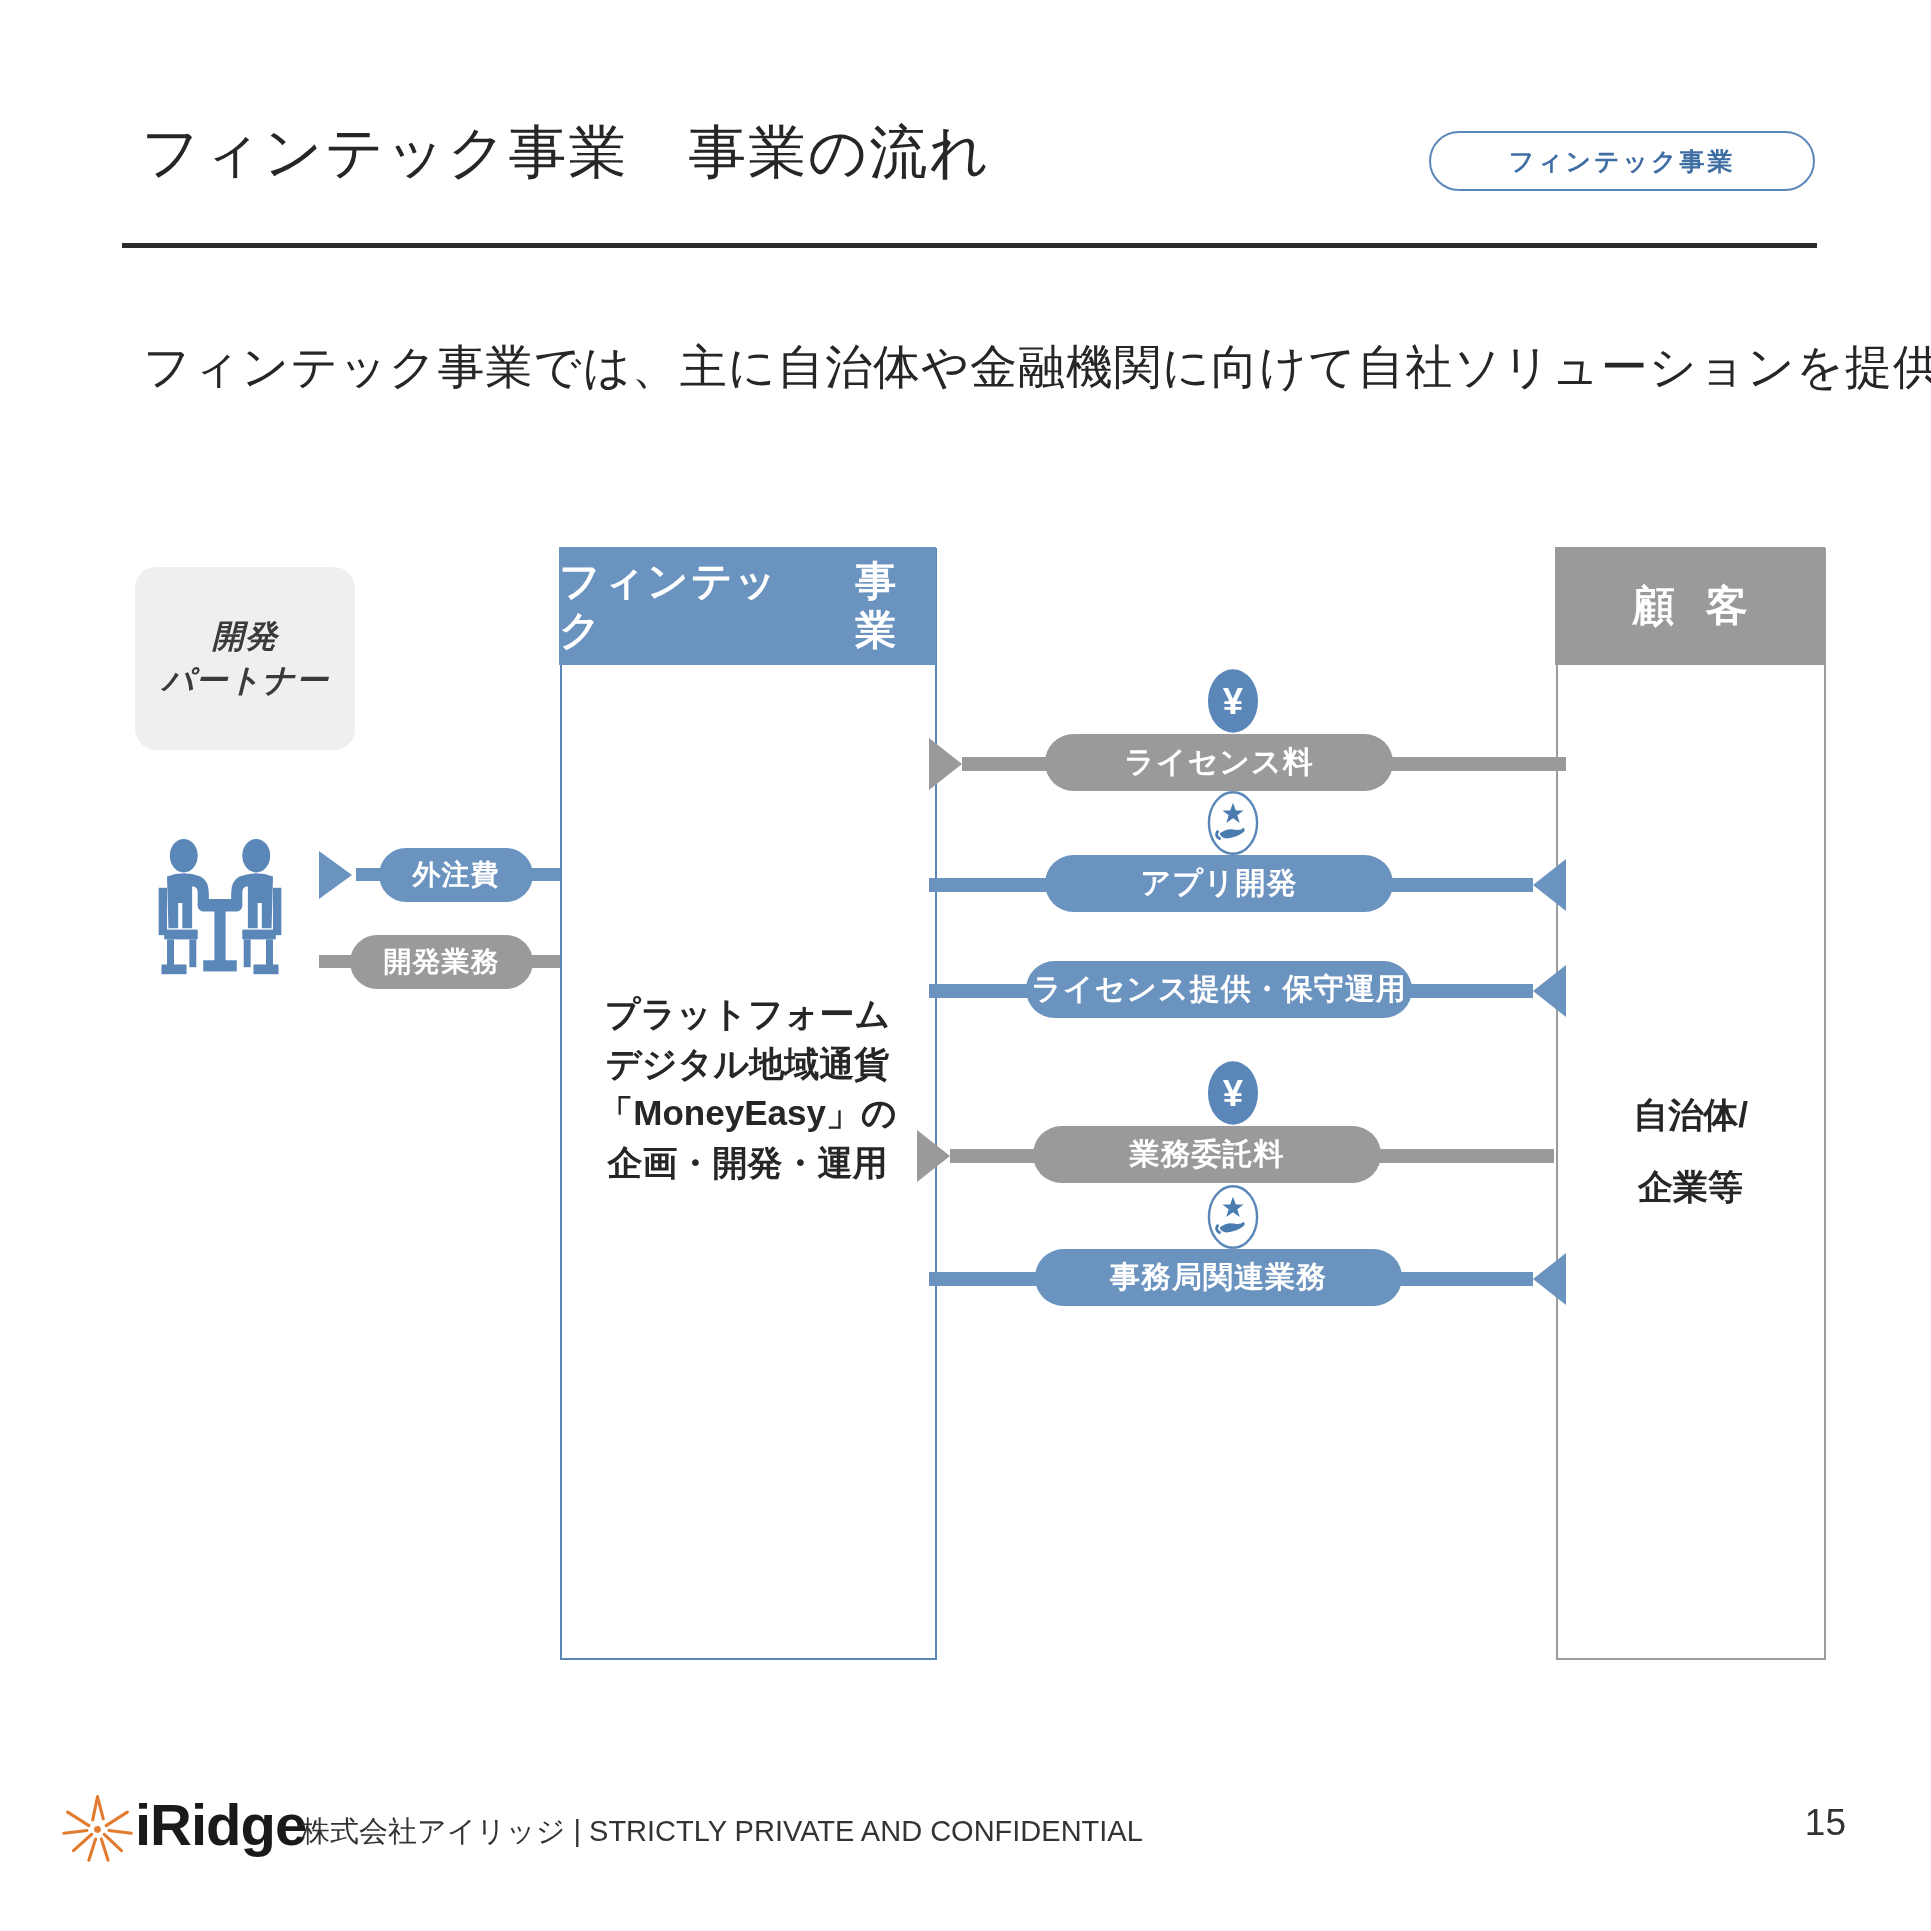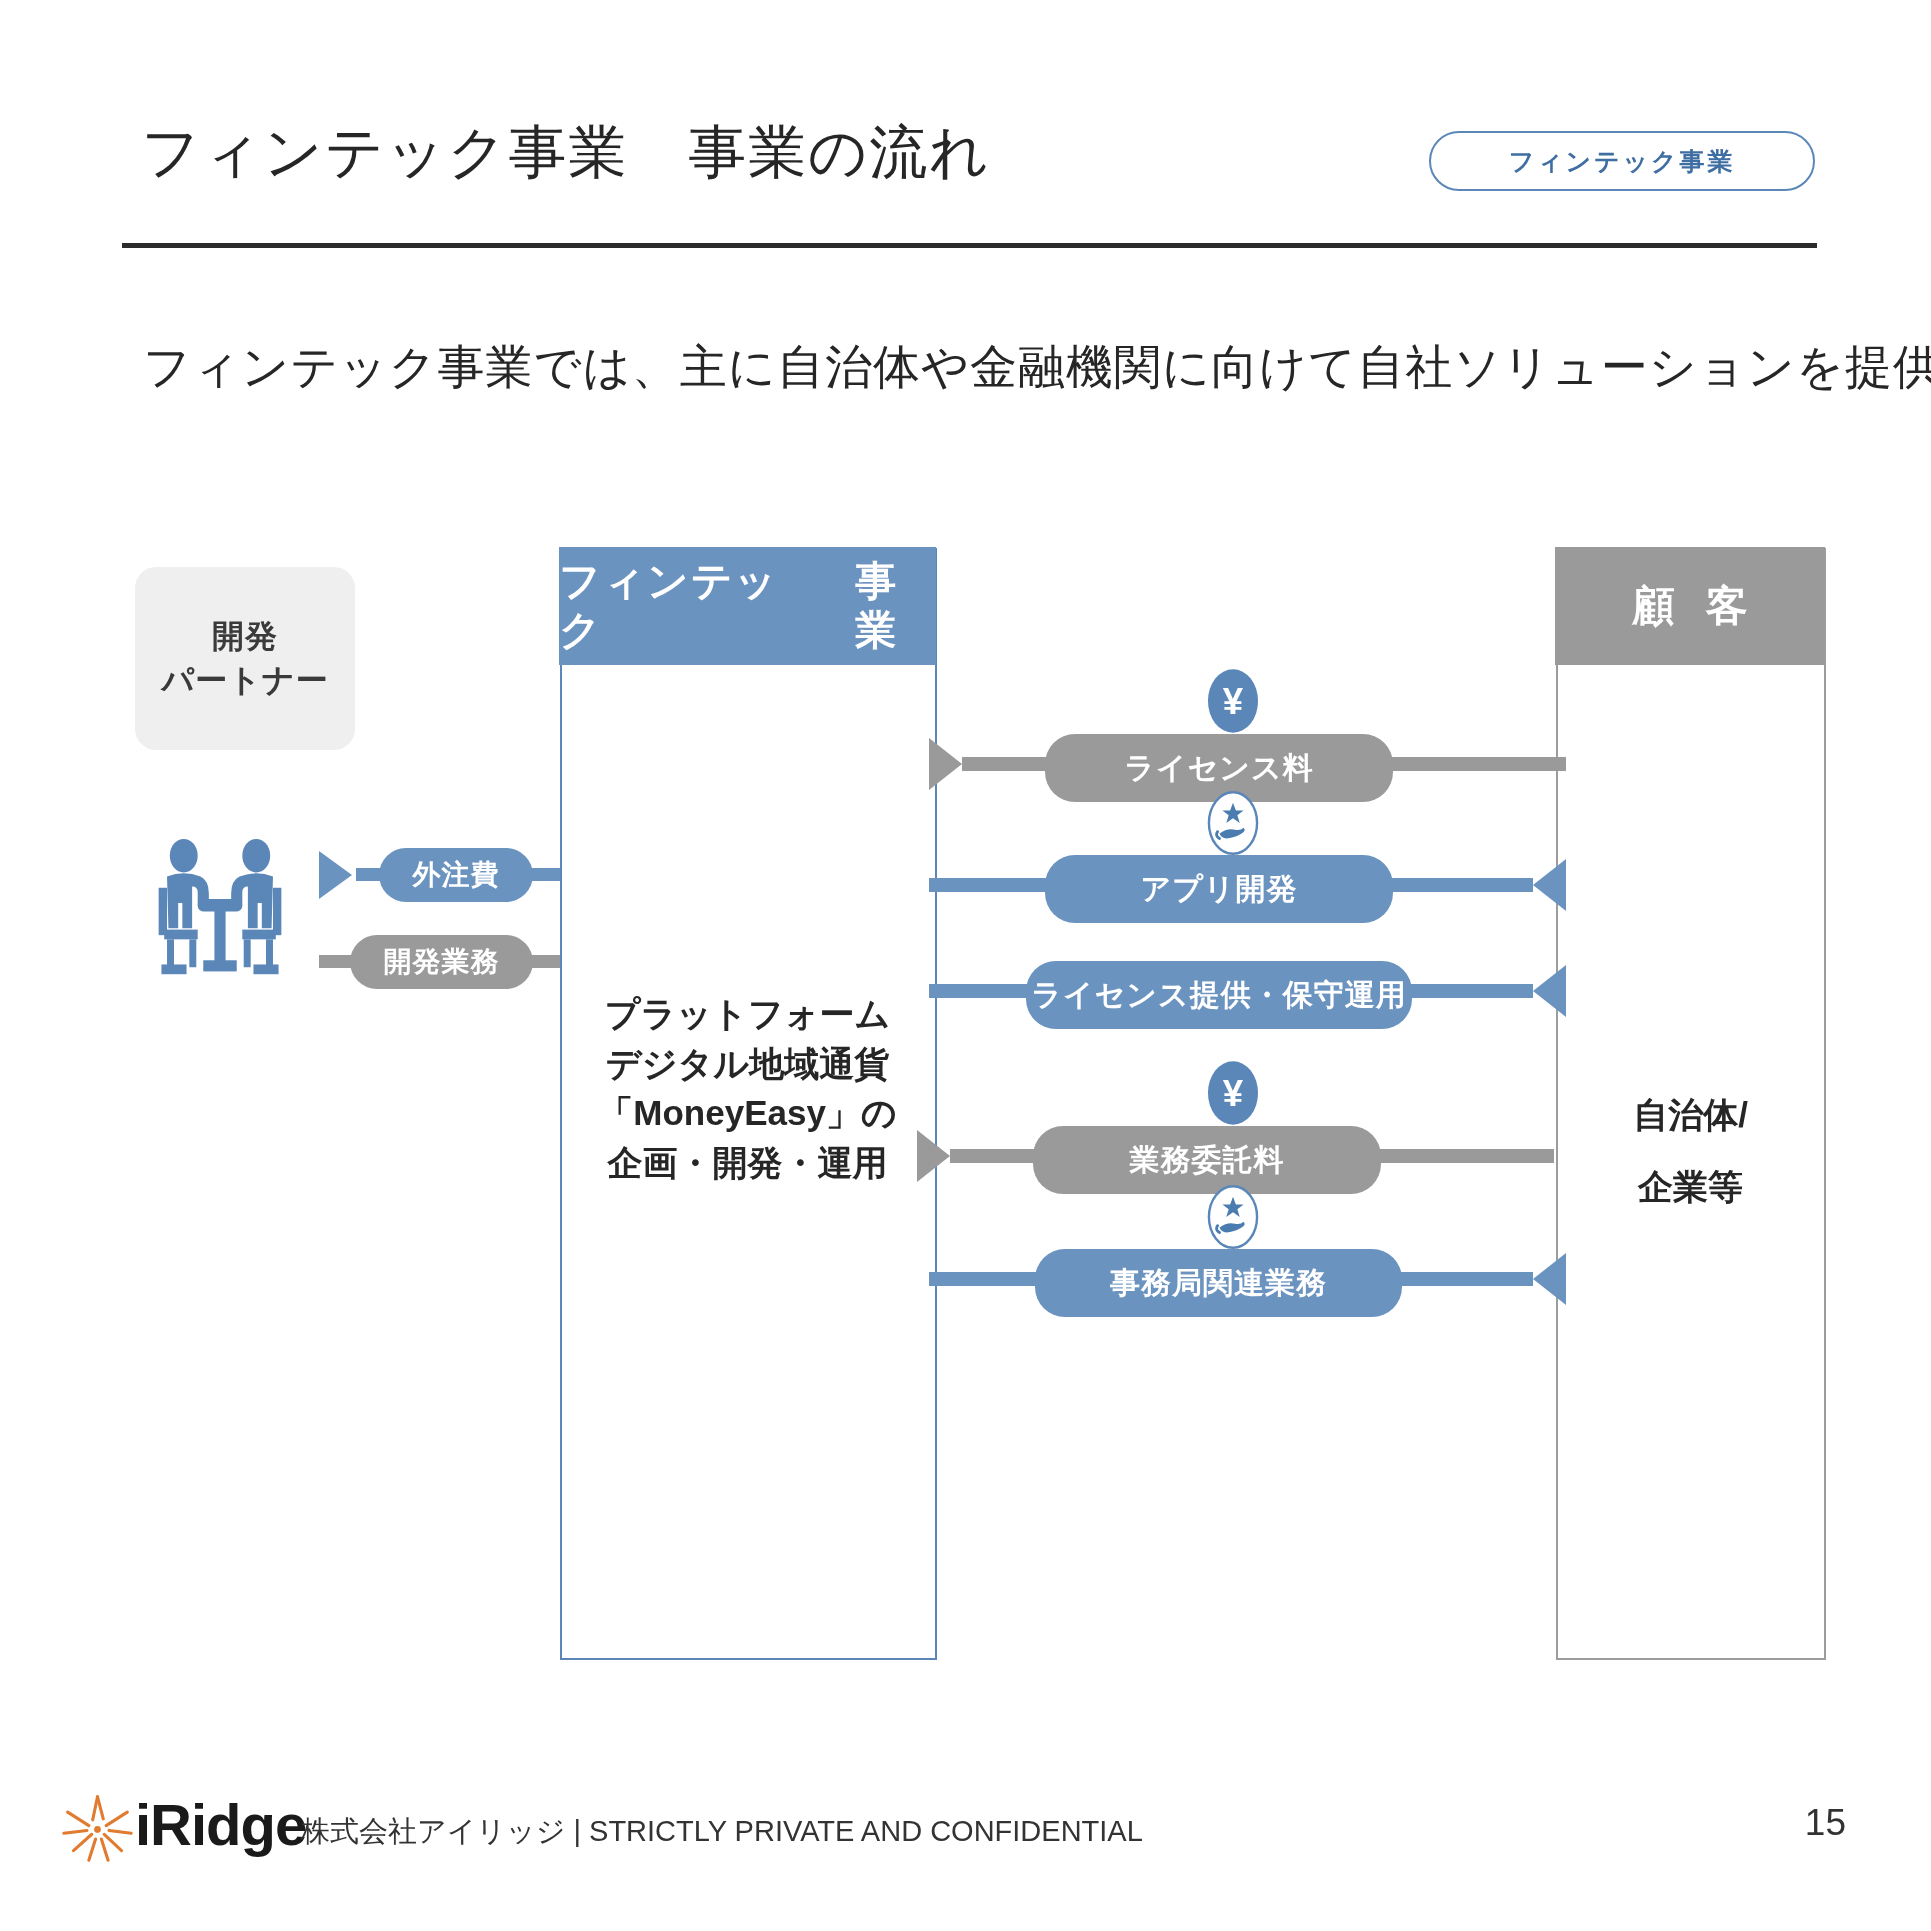--- a/index.html
+++ b/index.html
@@ -83,20 +83,21 @@
     top: 567px;
     width: 220px;
     height: 183px;
     background: #efefef;
     border-radius: 21px;
     display: flex;
     flex-direction: column;
     align-items: center;
     justify-content: center;
     line-height: 1.36;
+    font-style: italic;
   }
   #partner-card .partner-line {
     font-size: 32px;
     font-weight: 700;
     color: #3a3a3a;
     letter-spacing: 1px;
   }
 
   
   #partner-icon {
@@ -212,21 +213,21 @@
     position: absolute;
     top: 3.9px;
     width: 0;
     height: 0;
     border-top: 26px solid transparent;
     border-bottom: 26px solid transparent;
   }
   .flow-pill {
     position: absolute;
     top: 0;
-    height: 68px;
+    height: 57px;
     border-radius: 30px;
     display: flex;
     align-items: center;
     justify-content: center;
     color: #ffffff;
     font-size: 30px;
     font-weight: 700;
     letter-spacing: 1px;
     white-space: nowrap;
   }

